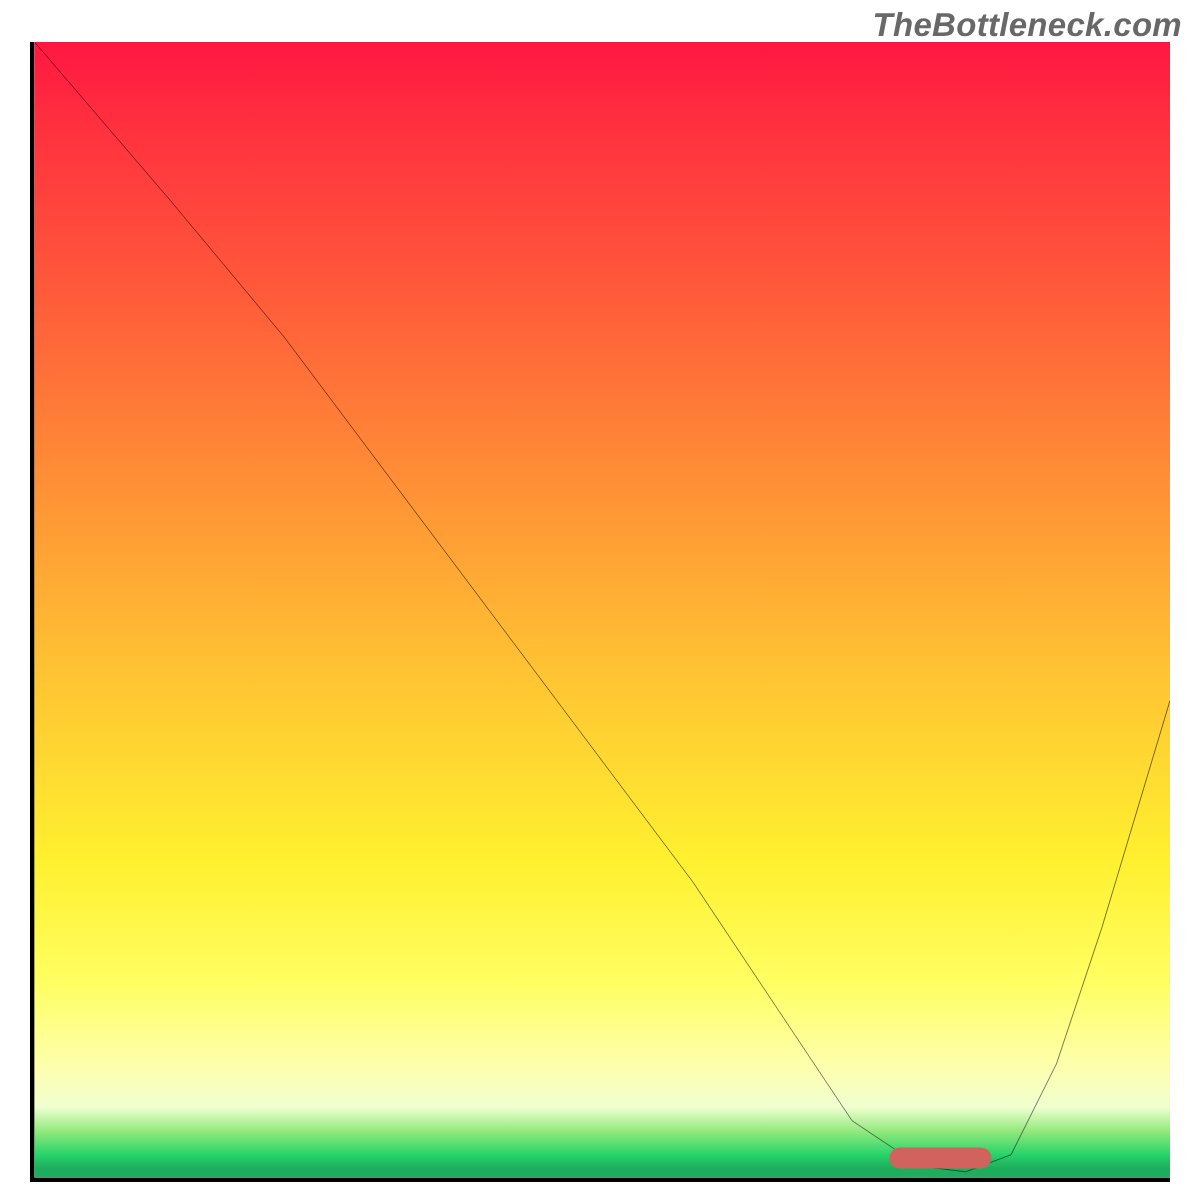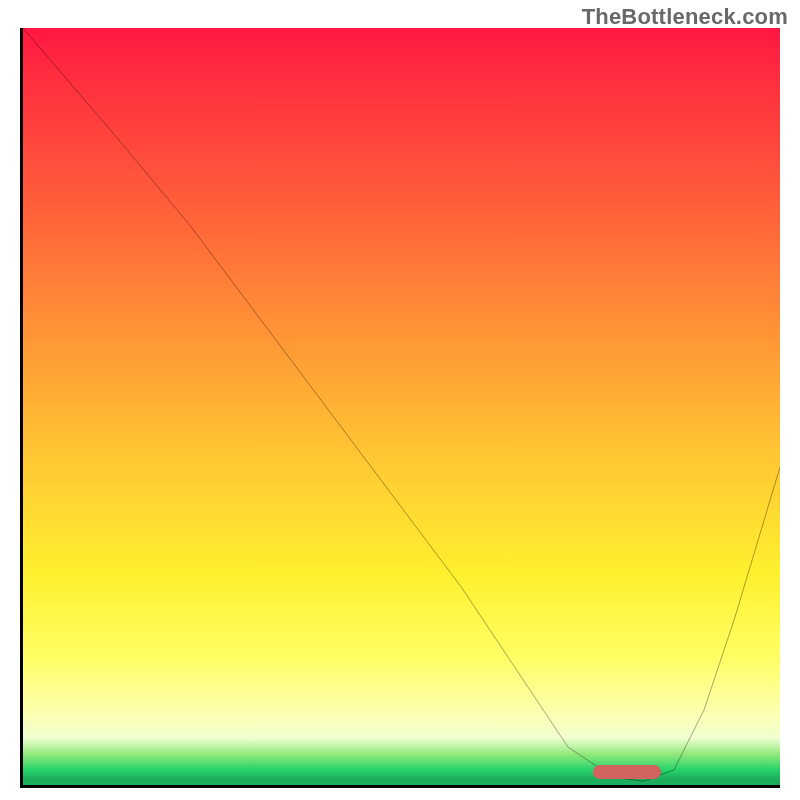--- a/index.html
+++ b/index.html
@@ -7,20 +7,21 @@
     padding: 0;
     width: 800px;
     height: 800px;
     background: #ffffff;
     font-family: Arial, Helvetica, sans-serif;
   }
   .container {
     position: relative;
     width: 800px;
     height: 800px;
+    font-style: italic;
   }
   .watermark {
     position: absolute;
     top: 4px;
     right: 12px;
     font-size: 22px;
     font-weight: 600;
     color: #686868;
     letter-spacing: 0.2px;
     z-index: 10;

